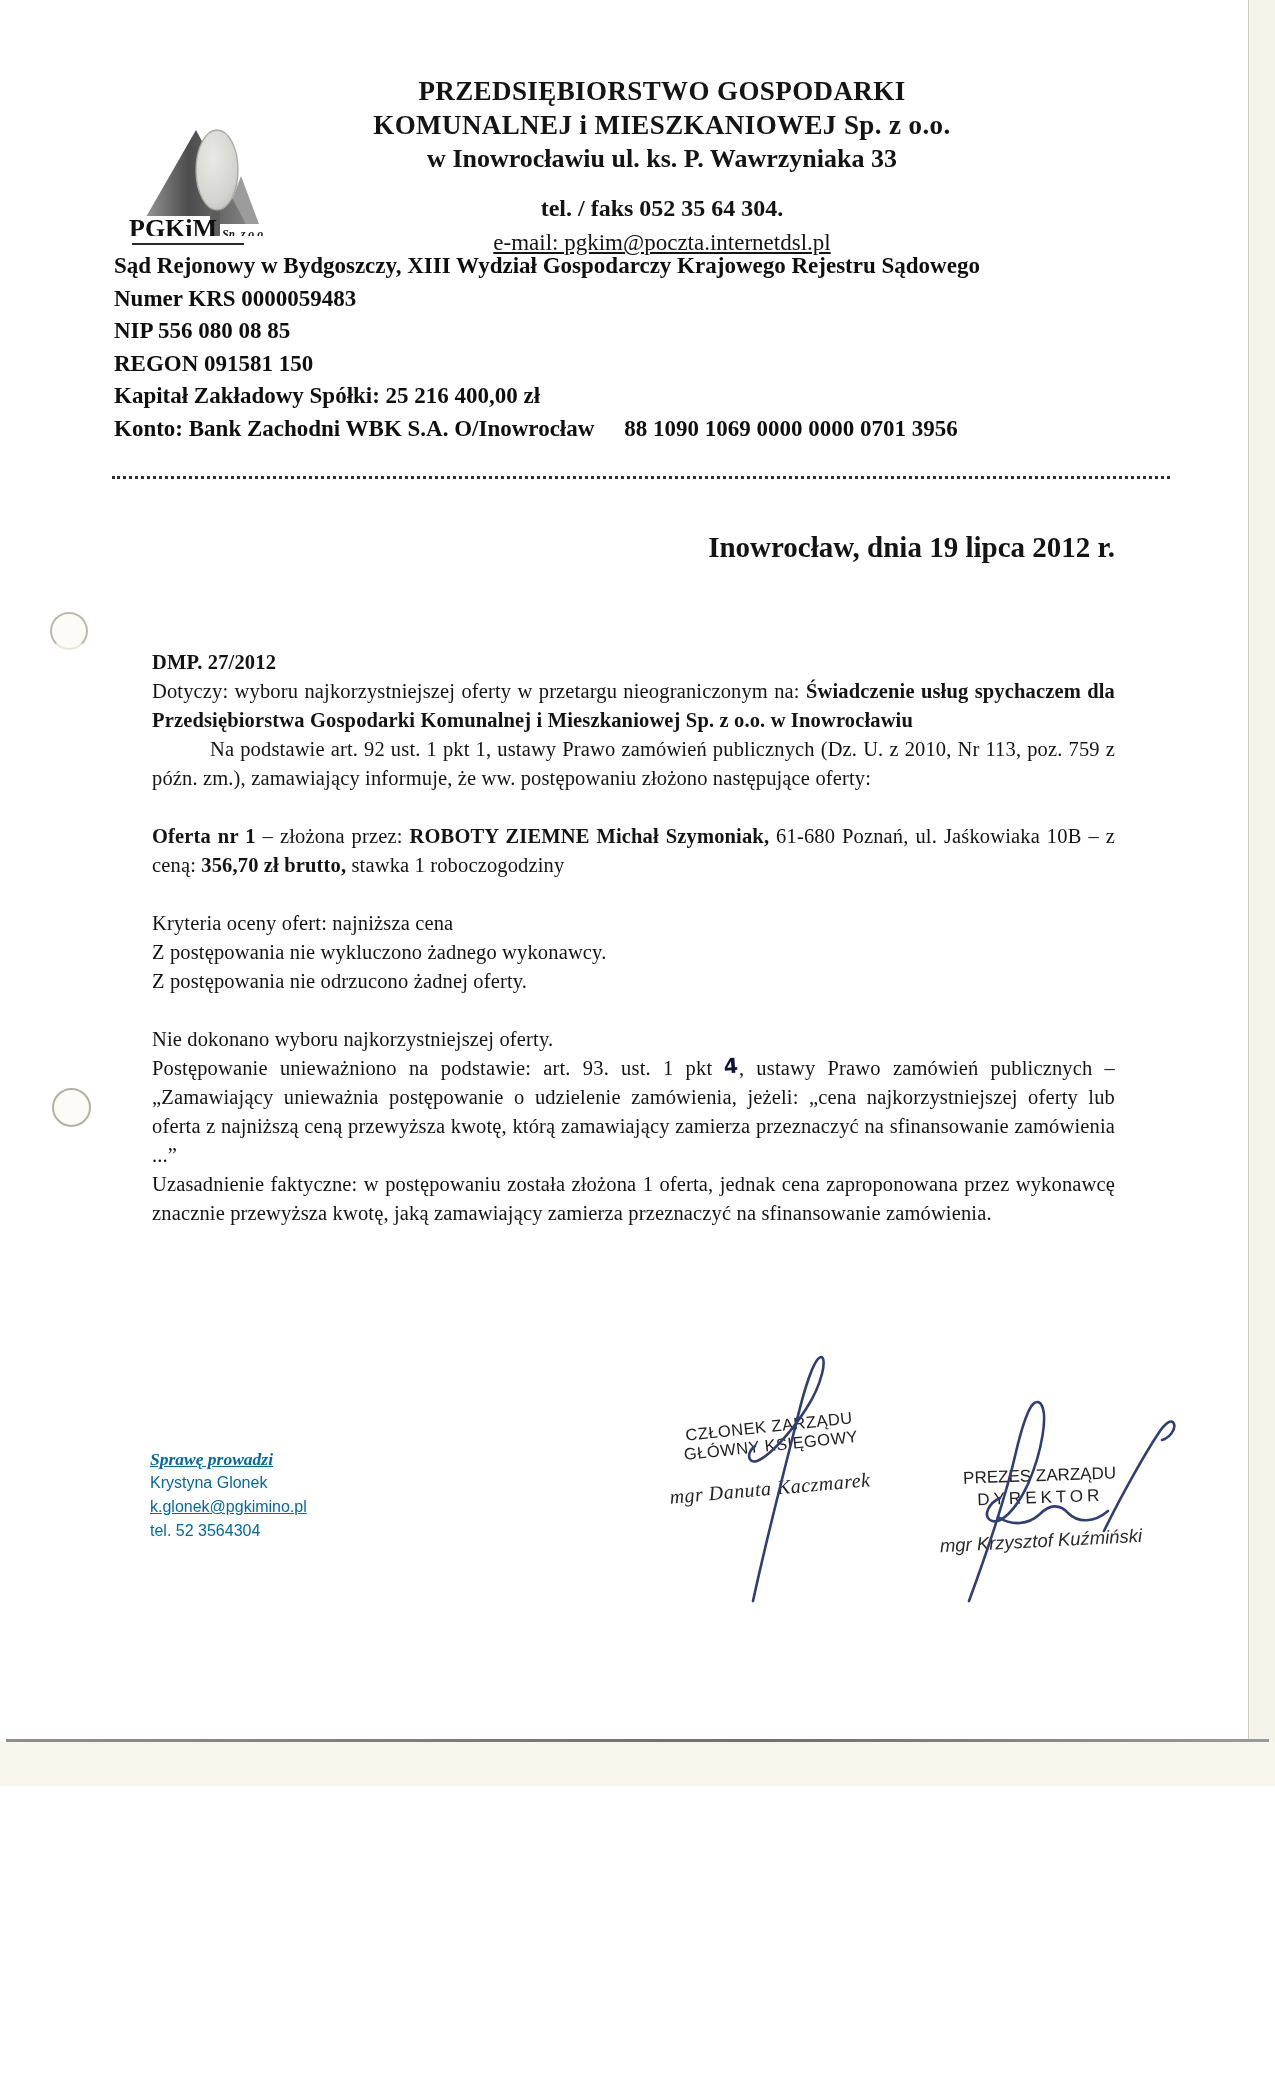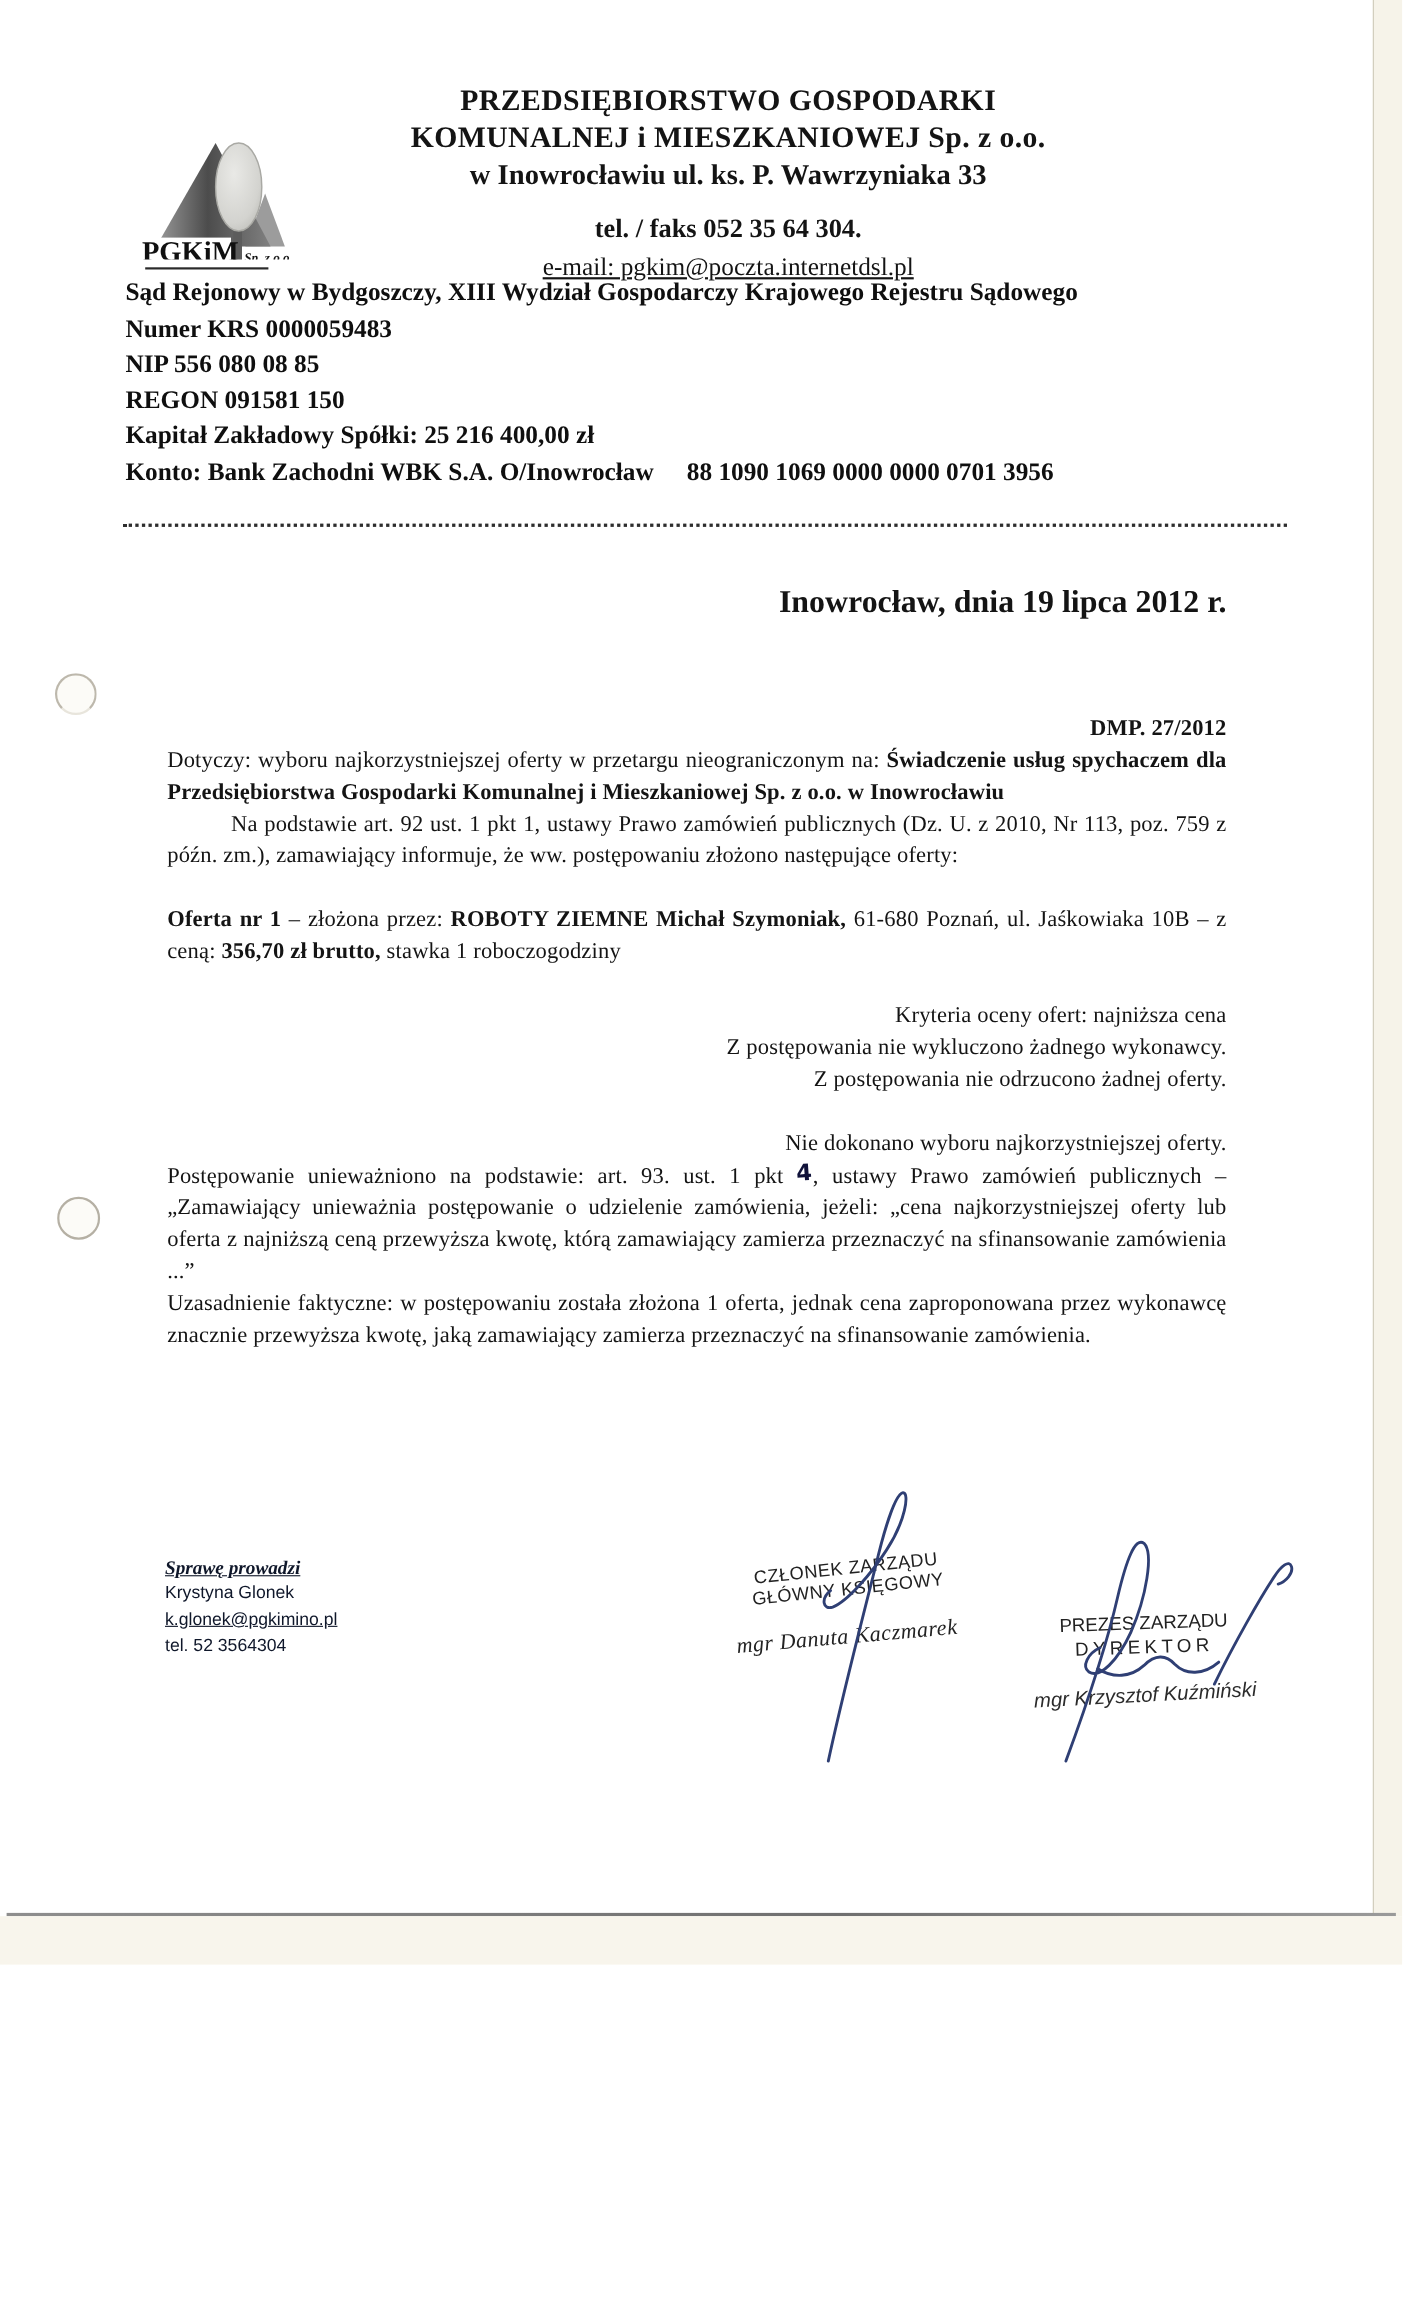--- a/index.html
+++ b/index.html
@@ -23,27 +23,27 @@
   .lh-phone{font-size:24px;margin-top:15px;}
   .lh-email{font-size:23px;font-weight:normal;text-decoration:underline;margin-top:1px;}
   
   .registry{position:absolute;left:114px;top:250px;width:1060px;font-weight:bold;font-size:23px;line-height:32.5px;color:#0f0f0f;}
   .acct-gap{display:inline-block;width:30px;}
   .dotted-sep{position:absolute;left:112px;top:472px;width:1058px;height:4px;border-bottom:3px dotted #2e2e2e;}
   .date-line{position:absolute;right:160px;top:531px;font-size:29px;font-weight:bold;}
   
   .body-text{position:absolute;left:152px;top:648px;width:963px;font-size:20.5px;line-height:29px;letter-spacing:0.15px;}
   .body-text p{margin:0;text-align:justify;}
-  .body-text p.nojust{text-align:right;}
+  .body-text p.nojust{text-align:left;}
   .body-text .gap{margin-top:29px;}
   .b{font-weight:bold;}
   .indent{text-indent:58px;}
   .hand4{font-family:"DejaVu Sans",sans-serif;font-weight:bold;display:inline-block;transform:rotate(-4deg) translateY(-2px);color:#10123a;}
   
-  .contact{position:absolute;left:150px;top:1413px;font-family:"Liberation Sans",sans-serif;font-size:16px;line-height:24px;color:#0f172a;}
+  .contact{position:absolute;left:150px;top:1447px;font-family:"Liberation Sans",sans-serif;font-size:16px;line-height:24px;color:#0369a1;}
   .contact .head{font-family:"Liberation Serif",serif;font-weight:bold;font-style:italic;font-size:17.5px;text-decoration:underline;}
   .contact .mail{text-decoration:underline;}
   .stamp{position:absolute;color:#222;font-family:"Liberation Sans",sans-serif;}
   .stamp-acc{left:652px;top:1417px;width:236px;text-align:center;font-size:16.5px;line-height:19px;transform:rotate(-6deg);letter-spacing:0.5px;}
   .stamp-acc-name{left:655px;top:1477px;width:230px;text-align:center;font-family:"Liberation Serif",serif;font-style:italic;font-size:20px;transform:rotate(-5deg);letter-spacing:0.5px;}
   .stamp-dir{left:950px;top:1465px;width:180px;text-align:center;font-size:17px;line-height:22px;transform:rotate(-2deg);}
   .stamp-dir .l2{letter-spacing:4px;}
   .stamp-dir-name{left:928px;top:1530px;width:226px;text-align:center;font-style:italic;font-size:18.5px;transform:rotate(-3deg);color:#2b2b2b;}
   .sig-svg{position:absolute;left:560px;top:1338px;width:640px;height:286px;}
 </style>

